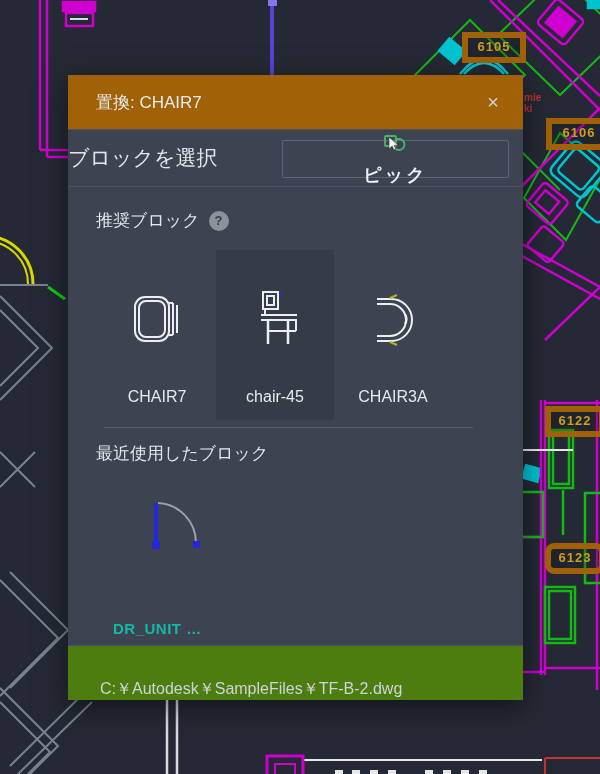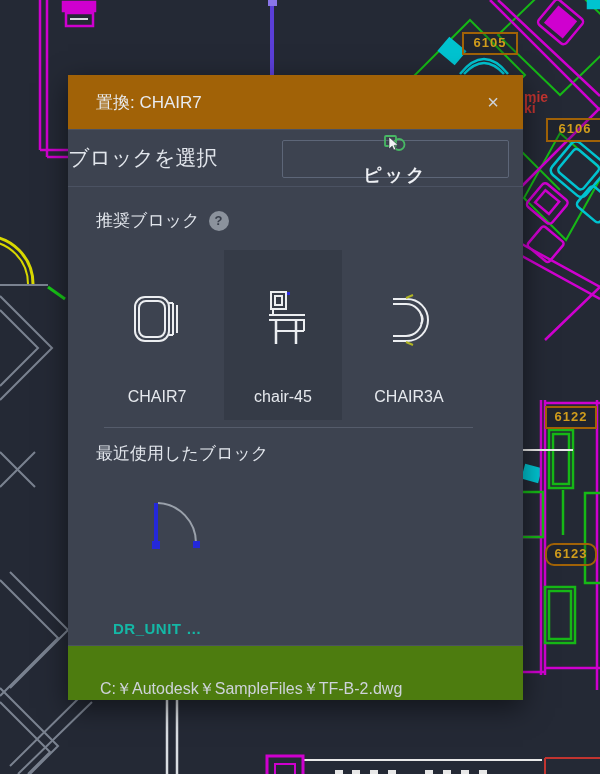--- a/index.html
+++ b/index.html
@@ -1,22 +1,22 @@
 <!DOCTYPE html>
 <html><head>
 <meta charset="utf-8">
 <style>
   html,body{margin:0;padding:0;background:#16181e;}
   #stage{position:relative;width:600px;height:774px;overflow:hidden;
          background:#242935;font-family:"Liberation Sans","DejaVu Sans",sans-serif;}
   #cad{position:absolute;left:0;top:0;width:600px;height:774px;}
-  .room-label{position:absolute;border:2px solid #a16207;color:#d09c1c;
+  .room-label{position:absolute;border:6px solid #a16207;color:#d09c1c;
       font-size:13px;font-weight:bold;letter-spacing:1px;text-align:center;
       line-height:17px;background:rgba(20,22,28,.25);overflow:hidden;}
-  .red-note{position:absolute;color:#c23430;font-size:14px;font-weight:bold;
+  .red-note{position:absolute;color:#c23430;font-size:10px;font-weight:bold;
       line-height:11px;}
   
   #dlg{position:absolute;left:68px;top:75px;width:455px;height:625px;
        background:#3d4350;box-shadow:0 8px 26px rgba(0,0,0,.5);
        color:#e2e6ec;display:flex;flex-direction:column;}
   .hdr{height:54px;background:#a16207;display:flex;align-items:center;
        border-bottom:1px solid #4b5262;flex:0 0 auto;}
   .hdr .ttl{padding-left:28px;font-size:17px;color:#e8ebf0;}
   .hdr .x{margin-left:auto;margin-right:20px;font-size:20px;color:#cdd2da;
        cursor:default;line-height:1;padding:4px;}
@@ -26,21 +26,21 @@
   .pickbtn{position:absolute;right:14px;top:10px;width:225px;height:36px;
        border:1px solid #5d6678;border-radius:2px;background:transparent;
        display:flex;align-items:center;justify-content:center;gap:10px;
        color:#eef0f4;font-size:18px;font-weight:bold;letter-spacing:3px;flex-direction:column;}
   .body{flex:1 1 auto;position:relative;}
   .rechdr{margin:22px 0 0 28px;display:flex;align-items:center;gap:9px;
        font-size:17px;}
   .help{width:20px;height:20px;border-radius:50%;background:#8b929c;
        color:#373d49;font-size:13px;font-weight:bold;display:flex;
        align-items:center;justify-content:center;}
-  .tiles{margin:18px 28px 0 30px;display:flex;gap:8px;}
+  .tiles{margin:18px 28px 0 30px;display:flex;gap:0;}
   .tile{width:118px;height:170px;display:flex;flex-direction:column;
        align-items:center;}
   .tile.sel{background:#353b47;}
   .tile .ic{flex:1 1 auto;display:flex;align-items:center;justify-content:center;}
   .tile .nm{flex:0 0 auto;padding-bottom:14px;font-size:16px;color:#e6e9ee;}
   .pdiv{height:1px;background:#555c6b;margin:7px 50px 0 36px;}
   .recentlbl{margin:14px 0 0 28px;font-size:17px;}
   .doortile{margin:32px 0 0 66px;width:80px;height:62px;}
   .drname{position:absolute;left:45px;bottom:8px;font-size:15px;
        font-weight:bold;color:#14b8a6;letter-spacing:.5px;}

